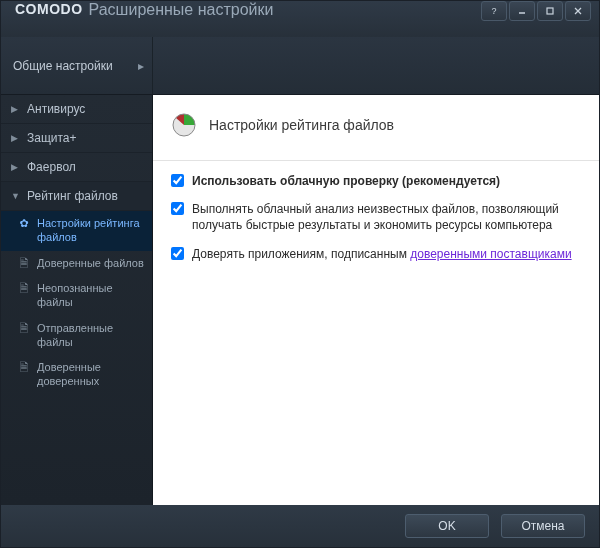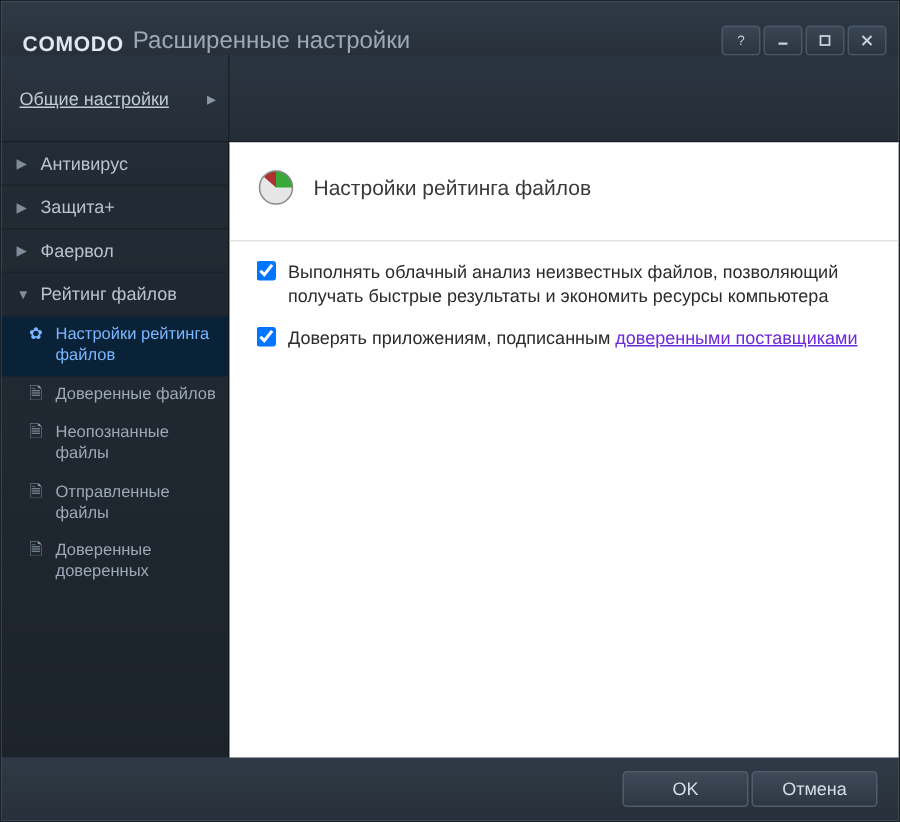--- a/index.html
+++ b/index.html
@@ -10,21 +10,21 @@
   }
   .window {
     width: 600px; height: 548px;
     background: linear-gradient(#2a3440, #232b35);
     border: 1px solid #1a2028;
     display: flex; flex-direction: column;
   }
   .titlebar {
     height: 36px;
     background: linear-gradient(#2f3a47, #27303a);
-    display: flex; align-items: flex-end;
+    display: flex; align-items: flex-start;
     padding: 0 8px 0 14px;
     color: #cdd6df;
   }
   .brand { font-weight: 700; font-size: 14px; letter-spacing: .5px; color: #dfe7ef; }
   .brand-sub { margin-left: 6px; font-size: 16px; color: #9aa9b8; }
   .titlebar .spacer { flex: 1; }
   .win-btn {
     width: 26px; height: 20px; margin-left: 2px;
     background: linear-gradient(#3a4654, #2b3540);
     border: 1px solid #495868;
@@ -39,21 +39,20 @@
     background: linear-gradient(#2b3541, #242d37);
     border-bottom: 1px solid #151b22;
     display: flex; align-items: stretch;
   }
   .topnav .tab {
     width: 152px; color: #c1cbd6; font-size: 12px;
     display: flex; align-items: center;
     padding: 6px 12px; position: relative;
     border-right: 1px solid #1a2229;
     cursor: pointer;
-    text-decoration: underline;
   }
   .topnav .tab.active { background: linear-gradient(#2f3a46, #272f39); }
   .topnav .tab .chev { position: absolute; right: 8px; top: 50%; transform: translateY(-50%); color: #8a98a6; }
   
   .body {
     flex: 1; display: flex; min-height: 0;
   }
   .sidebar {
     width: 152px;
     background: linear-gradient(#232b34, #1c232b);
@@ -106,21 +105,21 @@
     font-size: 42px; font-weight: 700;
     color: #d7dce0; letter-spacing: 1px;
     font-family: Arial, sans-serif;
     user-select: none;
   }
   
   .footer {
     height: 42px;
     background: linear-gradient(#2f3a46, #27303a);
     display: flex; justify-content: flex-end; align-items: center;
-    gap: 2px; padding: 0 14px;
+    gap: 12px; padding: 0 14px;
   }
   .btn {
     min-width: 84px; height: 24px;
     background: linear-gradient(#3d4a58, #2d3742);
     border: 1px solid #4d5d6e;
     border-radius: 3px;
     color: #d5dee7;
     font-size: 12px;
     display: flex; align-items: center; justify-content: center;
     cursor: pointer;
@@ -215,20 +214,24 @@
             <path d="M13 2 A11 11 0 0 0 5 6 L13 13 Z" fill="#b03030"></path>
             <circle cx="13" cy="13" r="11" fill="none" stroke="#888" stroke-width="1"></circle>
           </svg>
         </span>
         <span class="page-title">Настройки рейтинга файлов</span>
       </div>
       <div class="divider"></div>
 
       <div class="checkline">
         <input type="checkbox" checked="" style="">
+        <span class="lbl"><b>Использовать облачную проверку (рекомендуется)</b></span>
+      </div>
+      <div class="checkline">
+        <input type="checkbox" checked="" style="">
         <span class="lbl">Выполнять облачный анализ неизвестных файлов, позволяющий получать быстрые результаты и экономить ресурсы компьютера</span>
       </div>
       <div class="checkline">
         <input type="checkbox" checked="" style="">
         <span class="lbl"><span>Доверять приложениям, подписанным </span><a href="#">доверенными поставщиками</a></span>
       </div>
 
     </div>
   </div>
 

